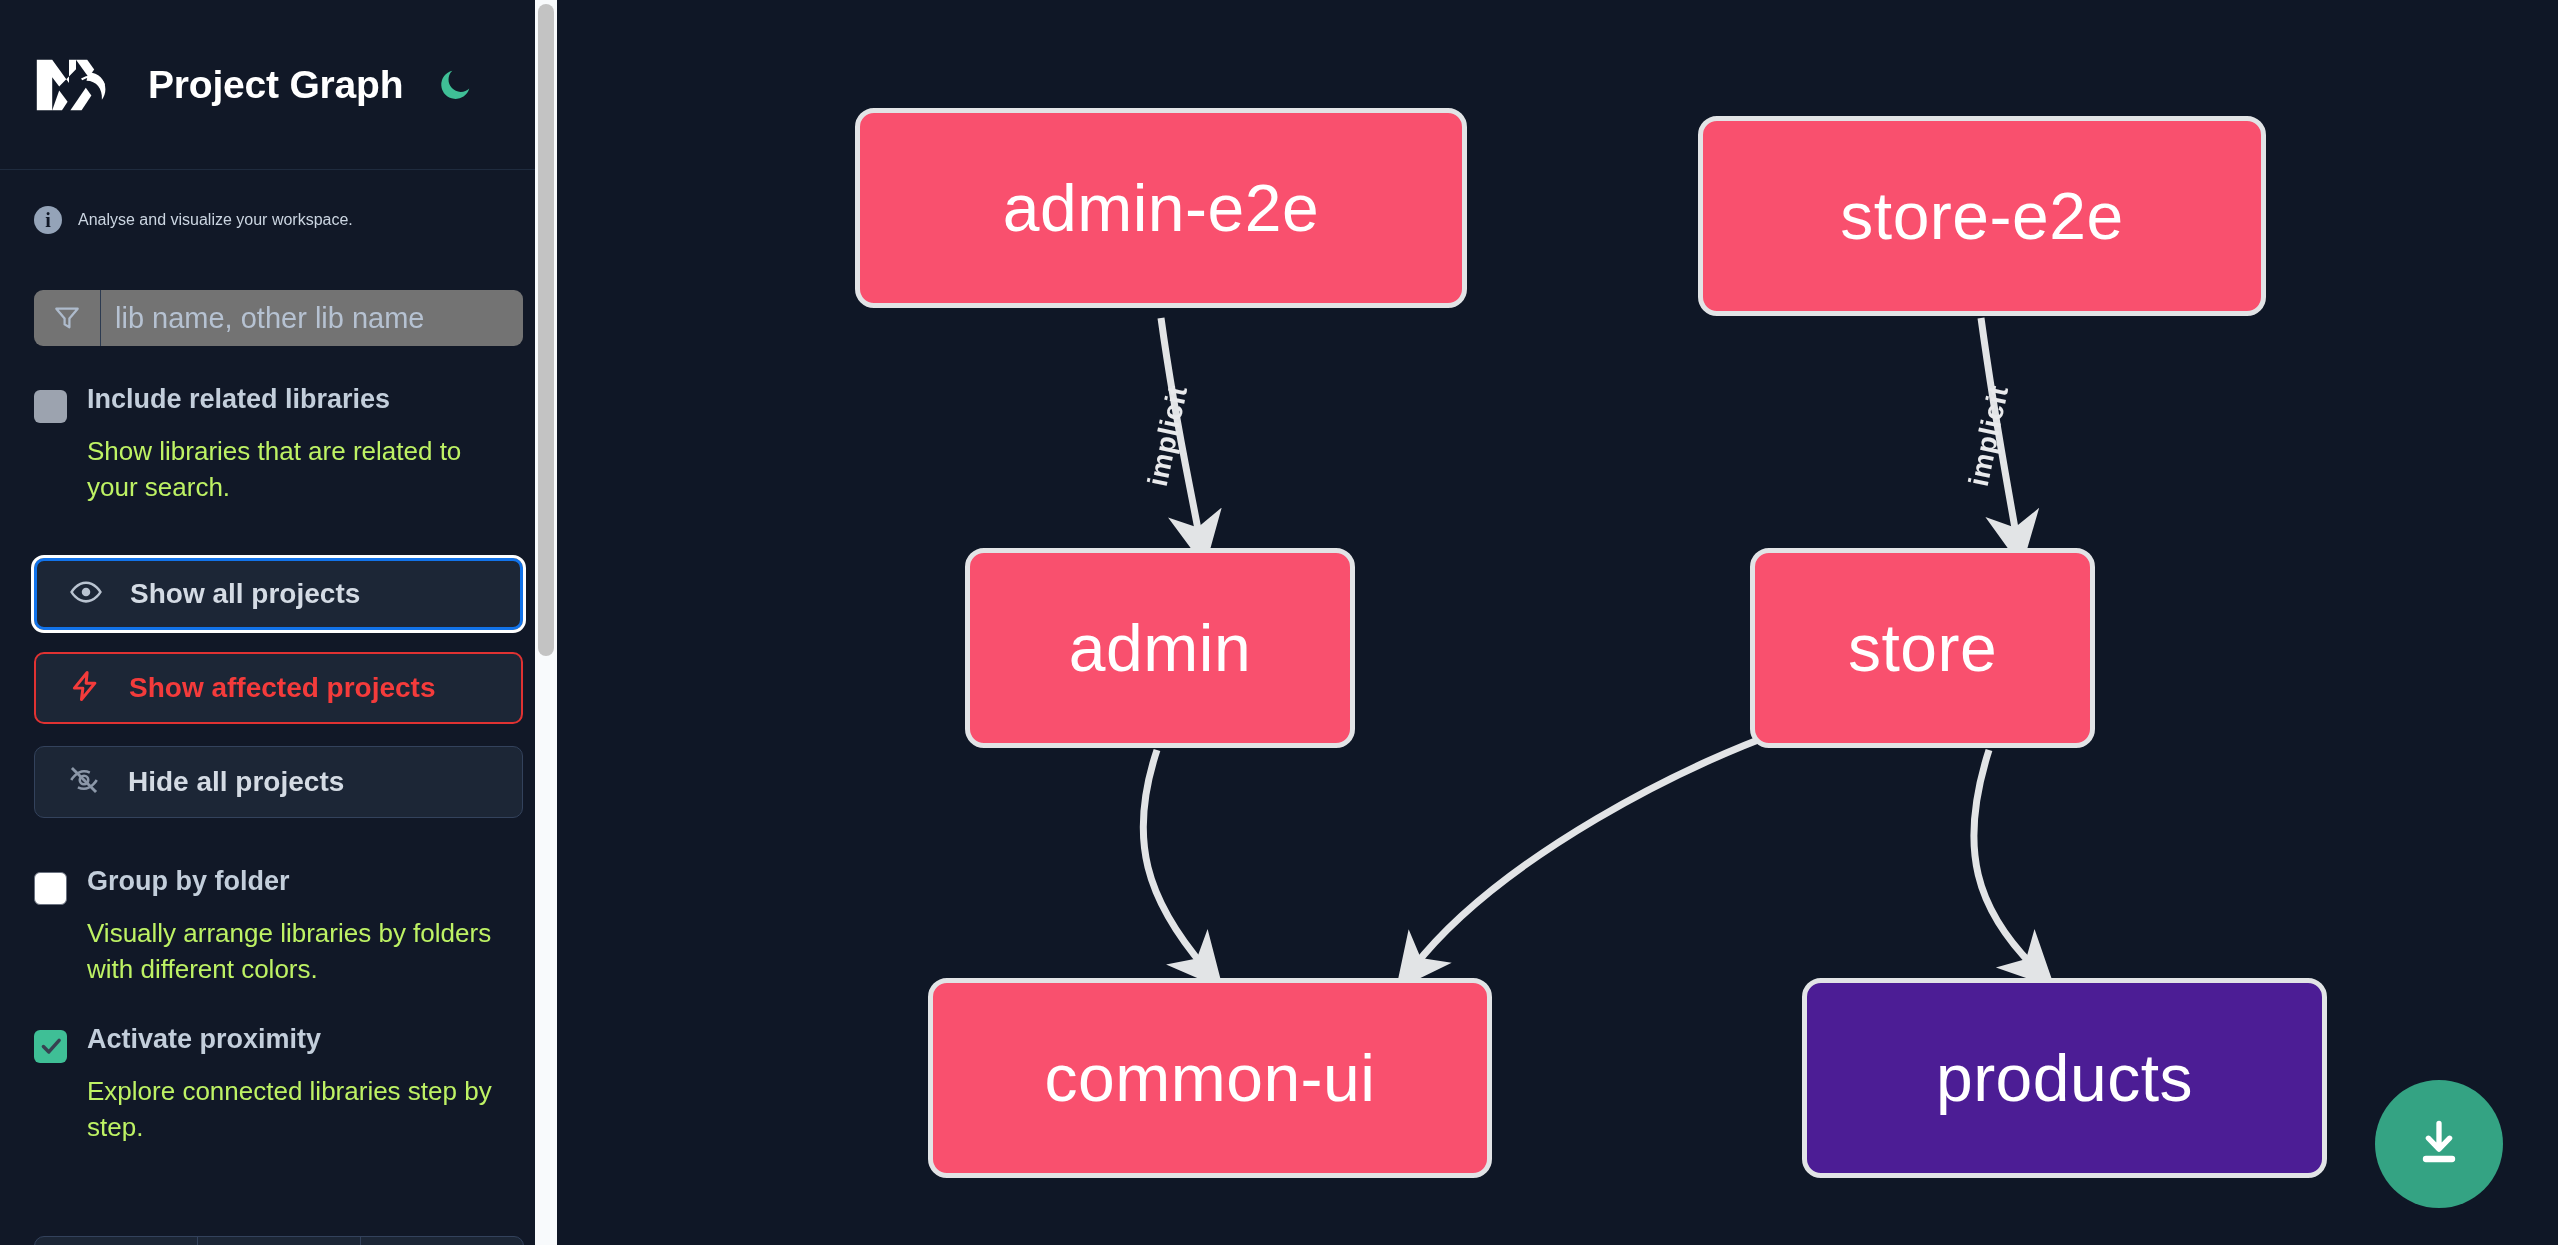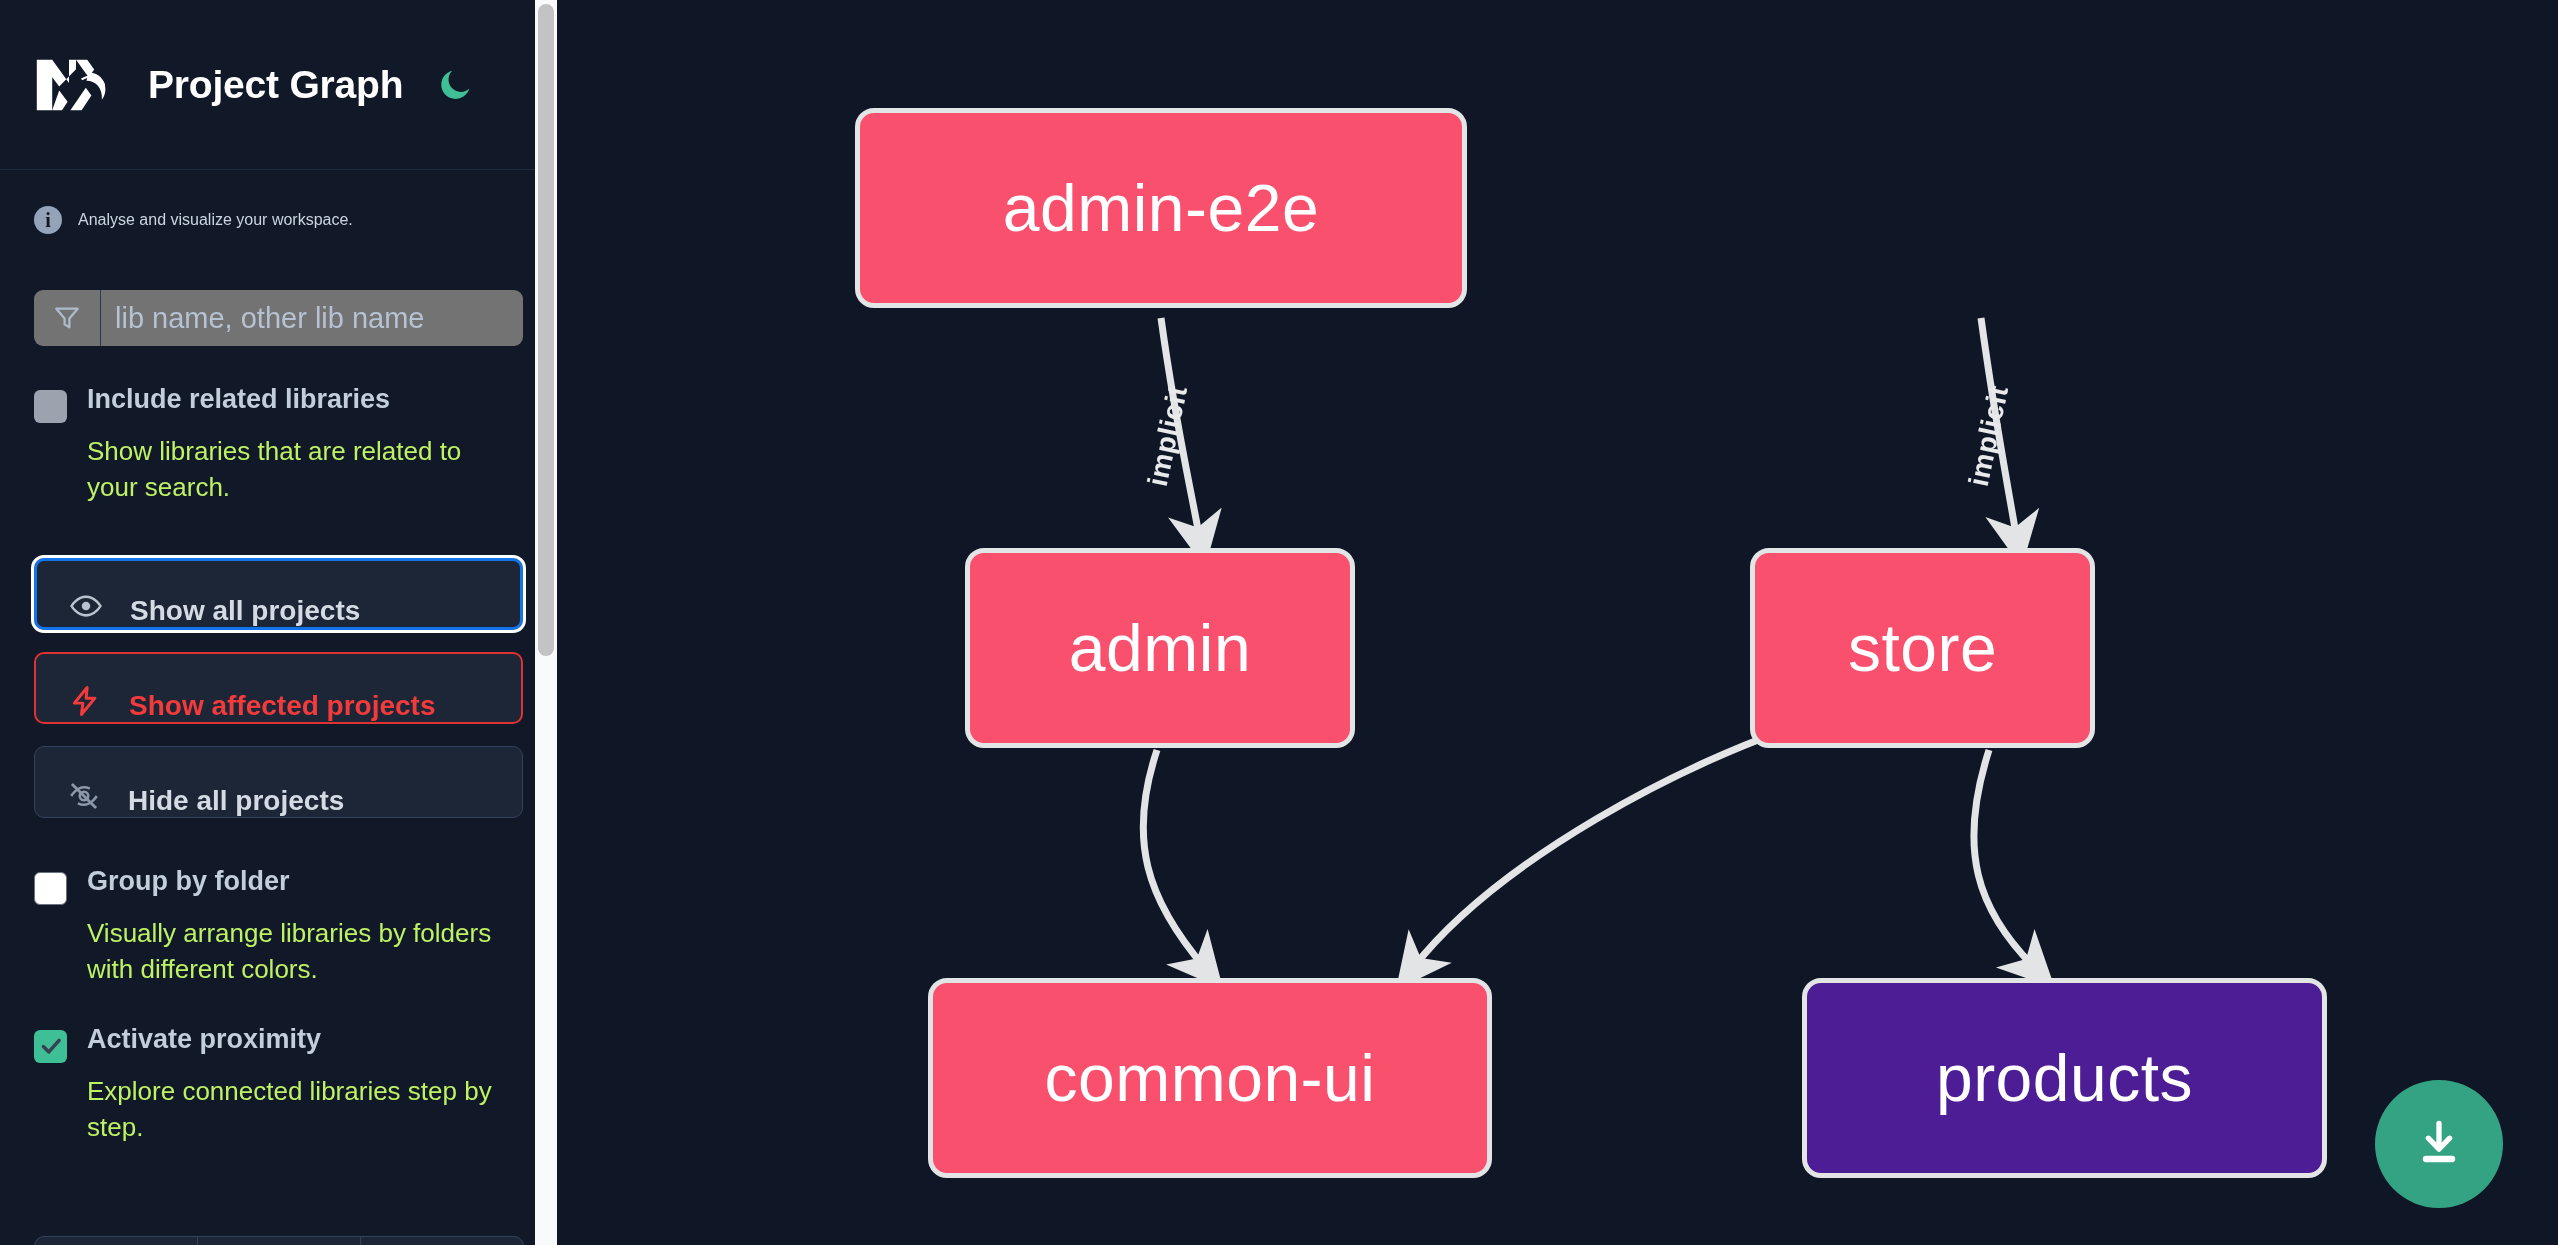--- a/index.html
+++ b/index.html
@@ -131,21 +131,21 @@
     margin-top: 19px;
     max-width: 430px;
   }
 
   .btn-stack { margin-top: 52px; display: flex; flex-direction: column; gap: 22px; }
   .gbtn {
     height: 72px;
     border-radius: 10px;
     background: #1c2636;
     display: flex;
-    align-items: flex-end;
+    align-items: center;
     padding: 0 32px;
     gap: 27px;
     cursor: pointer;
     border: 1px solid #33425c;
   }
   .gbtn .lbl { font-size: 28px; font-weight: 700; color: #d4dbe4; white-space: nowrap; }
   .gbtn.focused {
     border: 3px solid #1273ea;
     outline: 3px solid #ffffff;
   }
@@ -365,20 +365,21 @@
 
       <path d="M 1252 722 C 1130 760 940 860 856 968" fill="none" stroke="#e2e4e6" stroke-width="7" marker-end="url(#ah)"></path>
 
       <path d="M 1432 750 C 1400 850 1420 910 1478 968" fill="none" stroke="#e2e4e6" stroke-width="7" marker-end="url(#ah)"></path>
     </svg>
 
     <div class="edge-label" style="left:560px; top:420px; transform:rotate(-78deg);">implicit</div>
     <div class="edge-label" style="left:1381px; top:420px; transform:rotate(-78deg);">implicit</div>
 
     <div class="node red" style="left:298px;  top:108px; width:612px; height:200px;">admin-e2e</div>
+    <div class="node red" style="left:1141px; top:116px; width:568px; height:200px;">store-e2e</div>
     <div class="node red" style="left:408px;  top:548px; width:390px; height:200px;">admin</div>
     <div class="node red" style="left:1193px; top:548px; width:345px; height:200px;">store</div>
     <div class="node red" style="left:362px;  top:978px; width:564px; height:200px;margin-left:9px;">common-ui</div>
     <div class="node gray" style="left:1245px; top:978px; width:525px; height:200px;">products</div>
 
     <div class="dl-fab">
       <svg viewBox="0 0 24 24" width="58" height="58" aria-hidden="true">
         <path fill="none" stroke="#ffffff" stroke-width="2.2" stroke-linecap="round" stroke-linejoin="round" d="M12 3.5v10.2M7.6 9.6 12 14.1l4.4-4.5"></path>
         <path fill="none" stroke="#ffffff" stroke-width="2.6" stroke-linecap="round" d="M6.6 18.2h10.8"></path>
       </svg>

